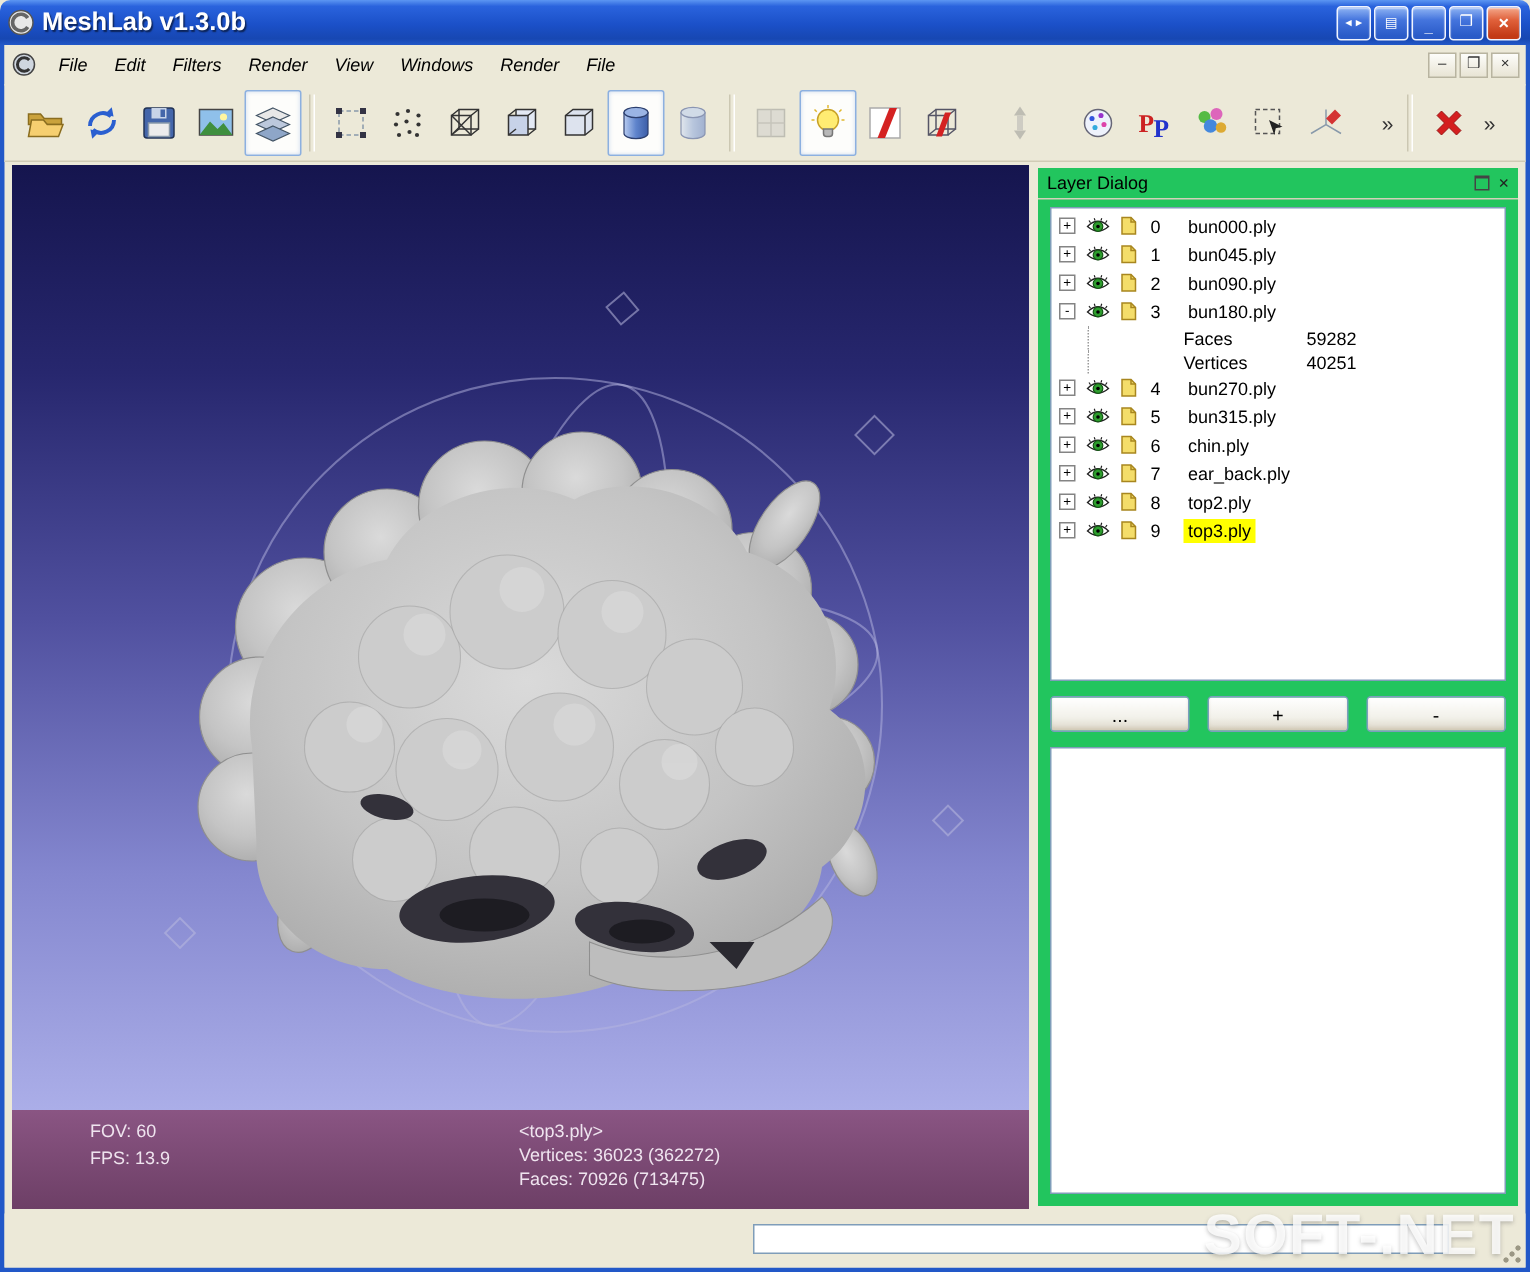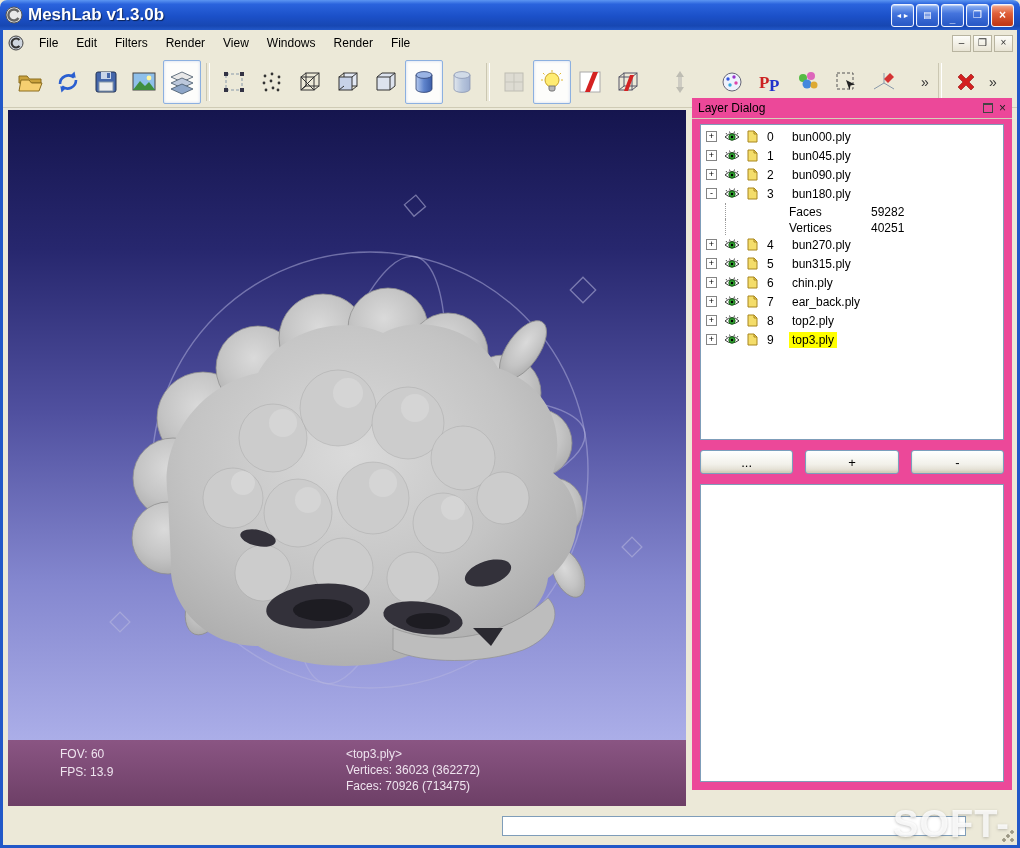--- a/index.html
+++ b/index.html
@@ -20,21 +20,21 @@
   .winbtn{width:21px;height:21px;border:1px solid #f0f4ff;border-radius:3px;color:#fff;
     background:linear-gradient(180deg,#8fb4f4,#4474dd 40%,#2a5bc8 90%);
     display:flex;align-items:center;justify-content:center;font-size:10px;line-height:1;
     box-shadow:inset 0 1px 1px rgba(255,255,255,.5);}
   .winbtn.close{background:linear-gradient(180deg,#f4a98c,#e0603a 40%,#c33a16 90%);font-size:12px;font-weight:bold;}
   .winbtn .low{align-self:flex-end;margin-bottom:2px;font-weight:bold;}
   
   #menu-bar{position:absolute;left:3px;right:3px;top:30px;height:26px;background:#ece9d8;
     display:flex;align-items:center;z-index:2;border-bottom:1px solid #d8d4bf;}
   #mdi-icon{width:16px;height:16px;margin:0 6px 0 5px;}
-  .menu-item{padding:4px 9px;color:#000;cursor:default;}
+  .menu-item{padding:4px 9px;color:#000;cursor:default;font-style:italic;}
   #mdi-controls{margin-left:auto;display:flex;gap:2px;margin-right:4px;}
   .mdi-btn{width:17px;height:15px;border:1px solid #b8b4a0;background:linear-gradient(#fdfdfa,#e8e4d4);
     display:flex;align-items:center;justify-content:center;font-size:10px;color:#333;line-height:1;}
   
   #toolbar{position:absolute;left:3px;right:3px;top:56px;height:52px;background:#ece9d8;z-index:2;
     display:flex;align-items:center;padding-left:8px;box-sizing:border-box;border-bottom:1px solid #cfcbb5;}
   .tbtn{width:36px;height:42px;display:flex;align-items:center;justify-content:center;
     border:1px solid transparent;border-radius:2px;flex:0 0 auto;}
   .tbtn.pressed{background:#fdfdfb;border:1px solid #8cb0e0;box-shadow:inset 0 0 3px rgba(60,110,200,.25);}
   .tbtn.dim{opacity:.45;}
@@ -44,22 +44,22 @@
   
   #viewport{position:absolute;left:8px;top:110px;width:678px;height:630px;z-index:2;
     background:linear-gradient(180deg,#15154e 0%,#27276e 22%,#50509f 48%,#8487cf 75%,#abaee8 100%);}
   #gl-strip{position:absolute;left:8px;top:740px;width:678px;height:66px;z-index:2;color:#efe4ef;
     background:linear-gradient(180deg,#8a5583,#6d3f66);}
   .hud-left{position:absolute;left:52px;top:7px;}
   .hud-left div{margin-bottom:4px;}
   .hud-mid{position:absolute;left:338px;top:7px;}
   .hud-mid div{margin-bottom:2px;}
   
-  #layer-panel{position:absolute;left:692px;top:98px;width:320px;height:692px;z-index:2;
-    background:#ec4899;box-sizing:border-box;}
+  #layer-panel{position:absolute;left:692px;top:112px;width:320px;height:692px;z-index:2;
+    background:#22c55e;box-sizing:border-box;}
   #layer-header{height:20px;display:flex;align-items:center;border-bottom:1px solid #d4d0ba;}
   #layer-title{margin-left:6px;color:#000;}
   #layer-header .hicons{margin-left:auto;display:flex;gap:6px;margin-right:6px;align-items:center;}
   .float-box{width:8px;height:7px;border:1px solid #444;border-top:2px solid #444;display:inline-block;}
   .hclose{font-size:12px;color:#222;line-height:1;}
   #layer-list{position:absolute;left:8px;right:8px;top:26px;height:316px;background:#fff;
     border:1px solid #7f9db9;overflow:hidden;padding-top:2px;box-sizing:border-box;}
   .layer-row{height:19px;display:flex;align-items:center;}
   .expander{width:9px;height:9px;border:1px solid #848484;background:#fff;margin-left:5px;
     font-size:9px;line-height:8px;text-align:center;color:#000;flex:0 0 auto;}
@@ -631,13 +631,14 @@
   <div id="layer-empty"></div>
 </div>
 
 <div id="status-bar">
   <div id="status-field"></div>
   <div id="resize-grip"></div>
 </div>
 
 <div id="watermark">
   <span>SOFT-</span>
+  <span>.NET</span>
 </div>
 
 </body></html>

